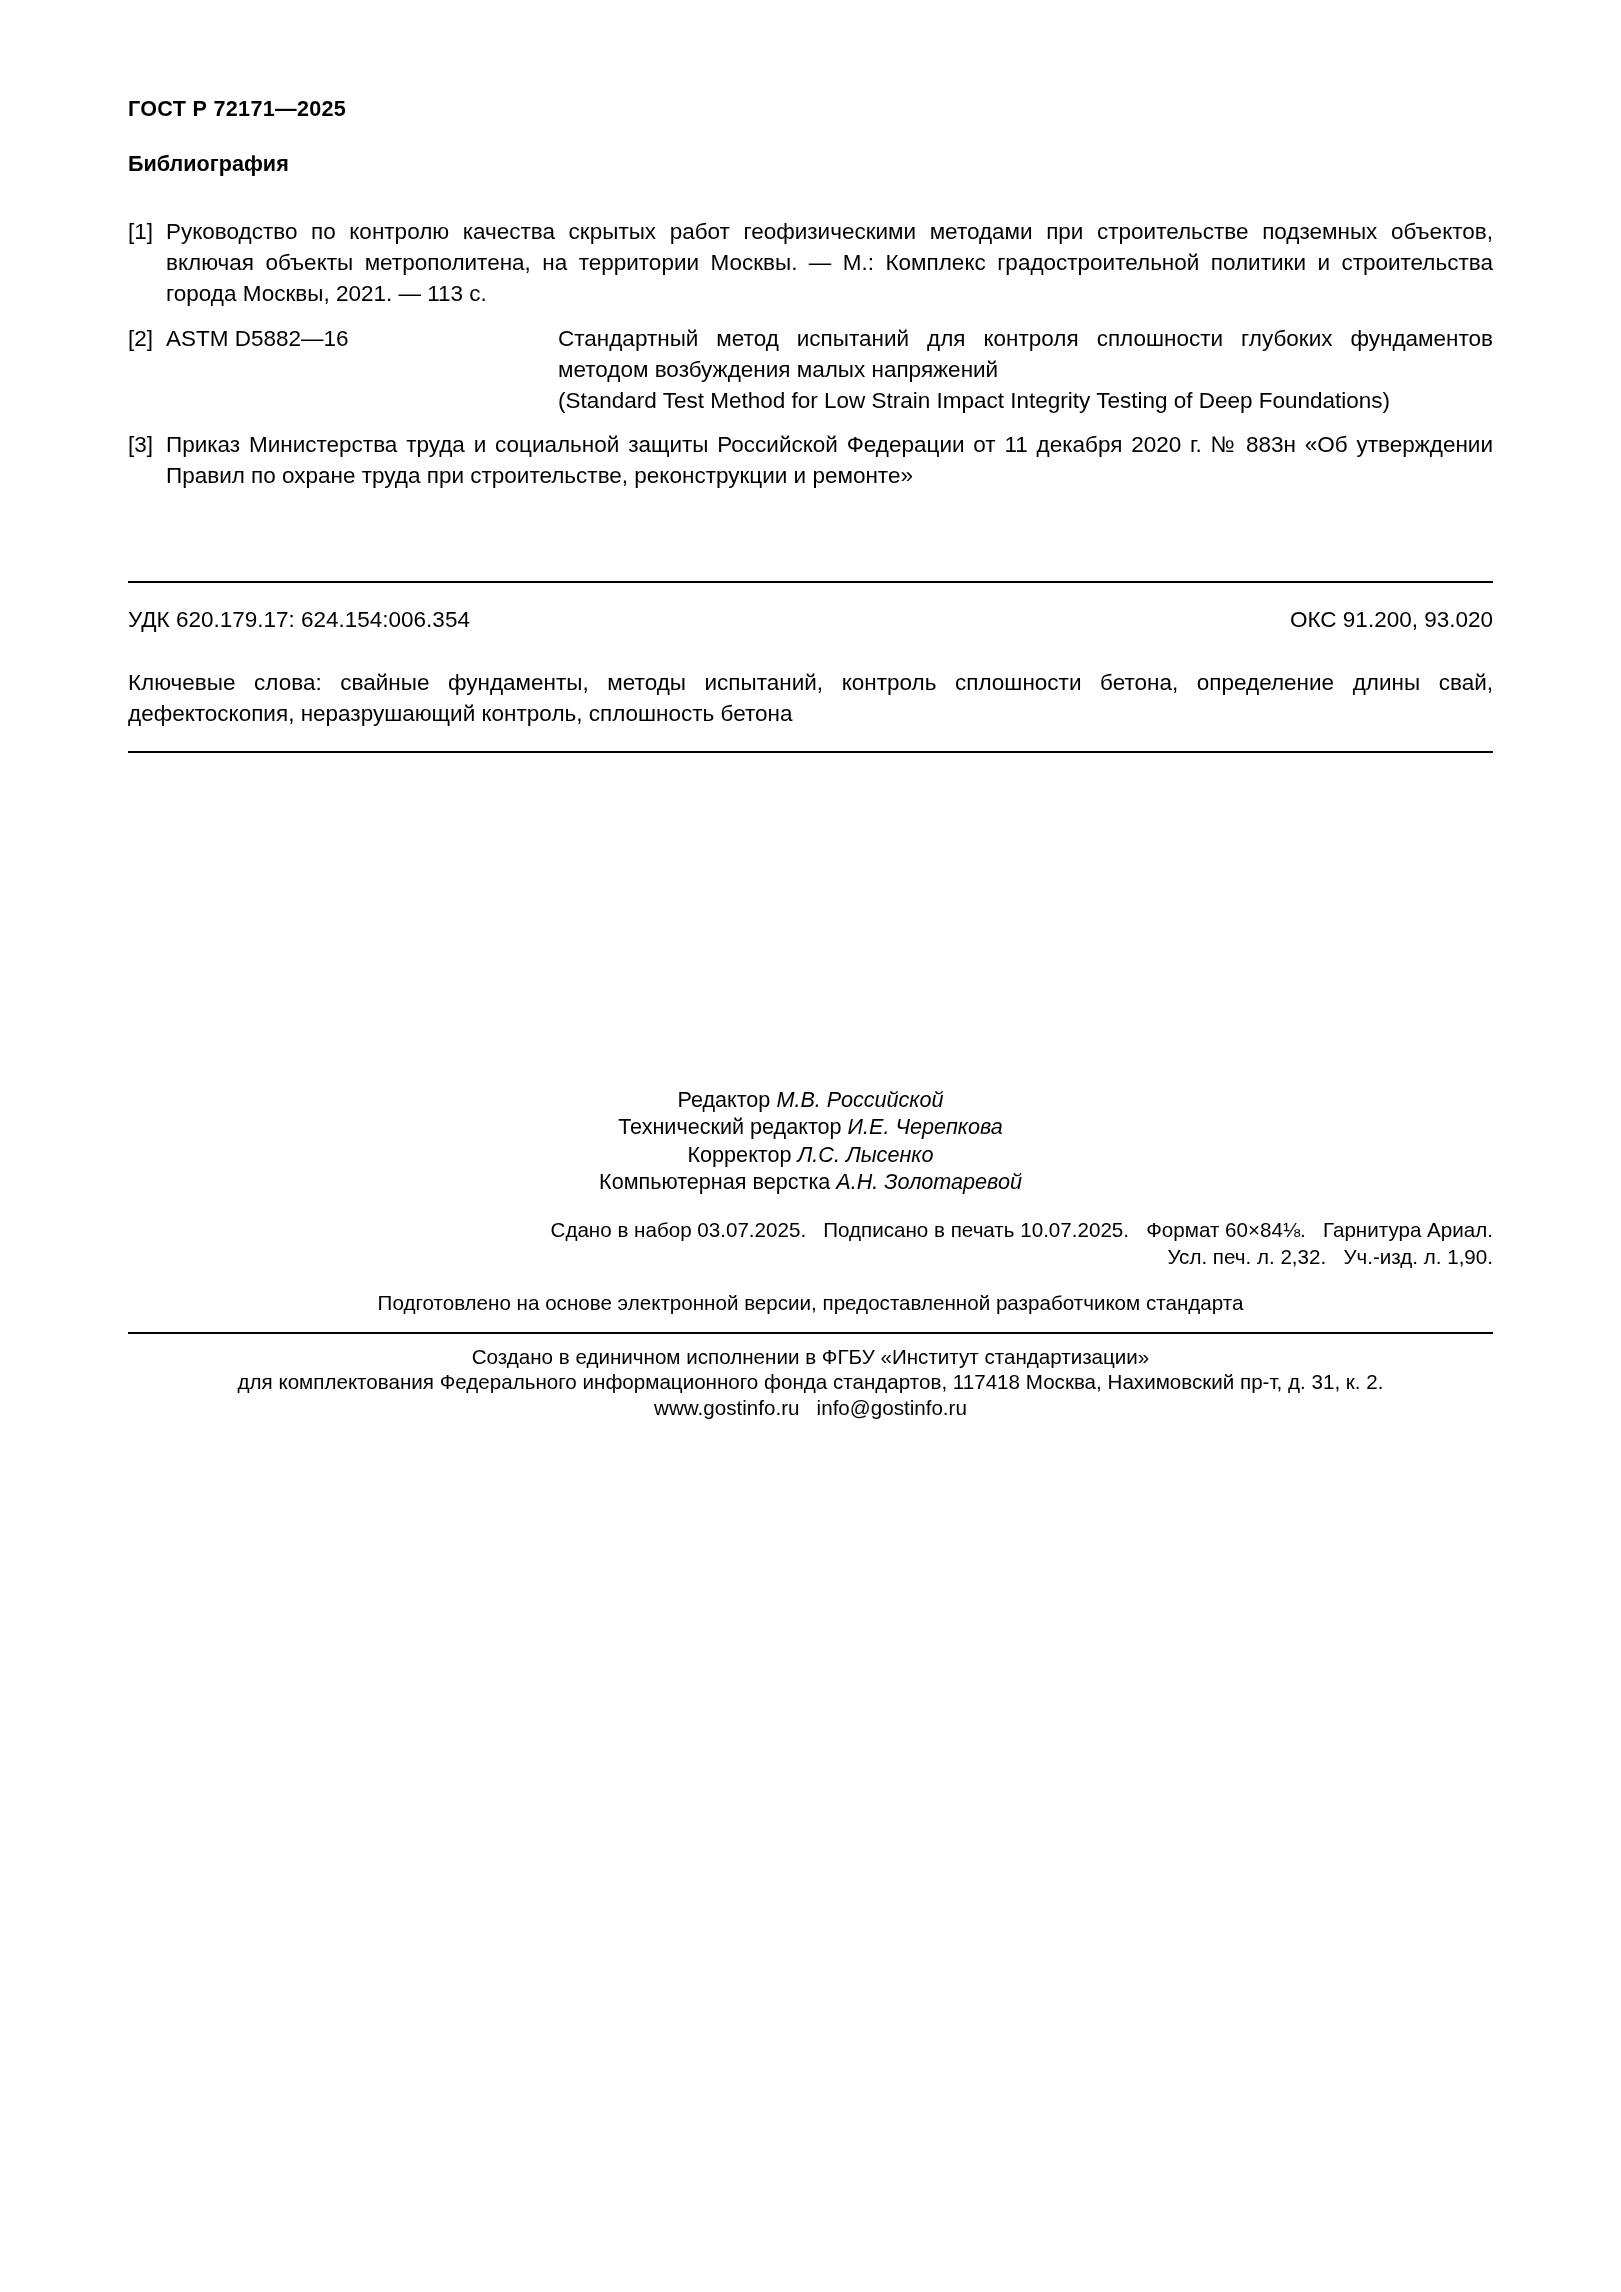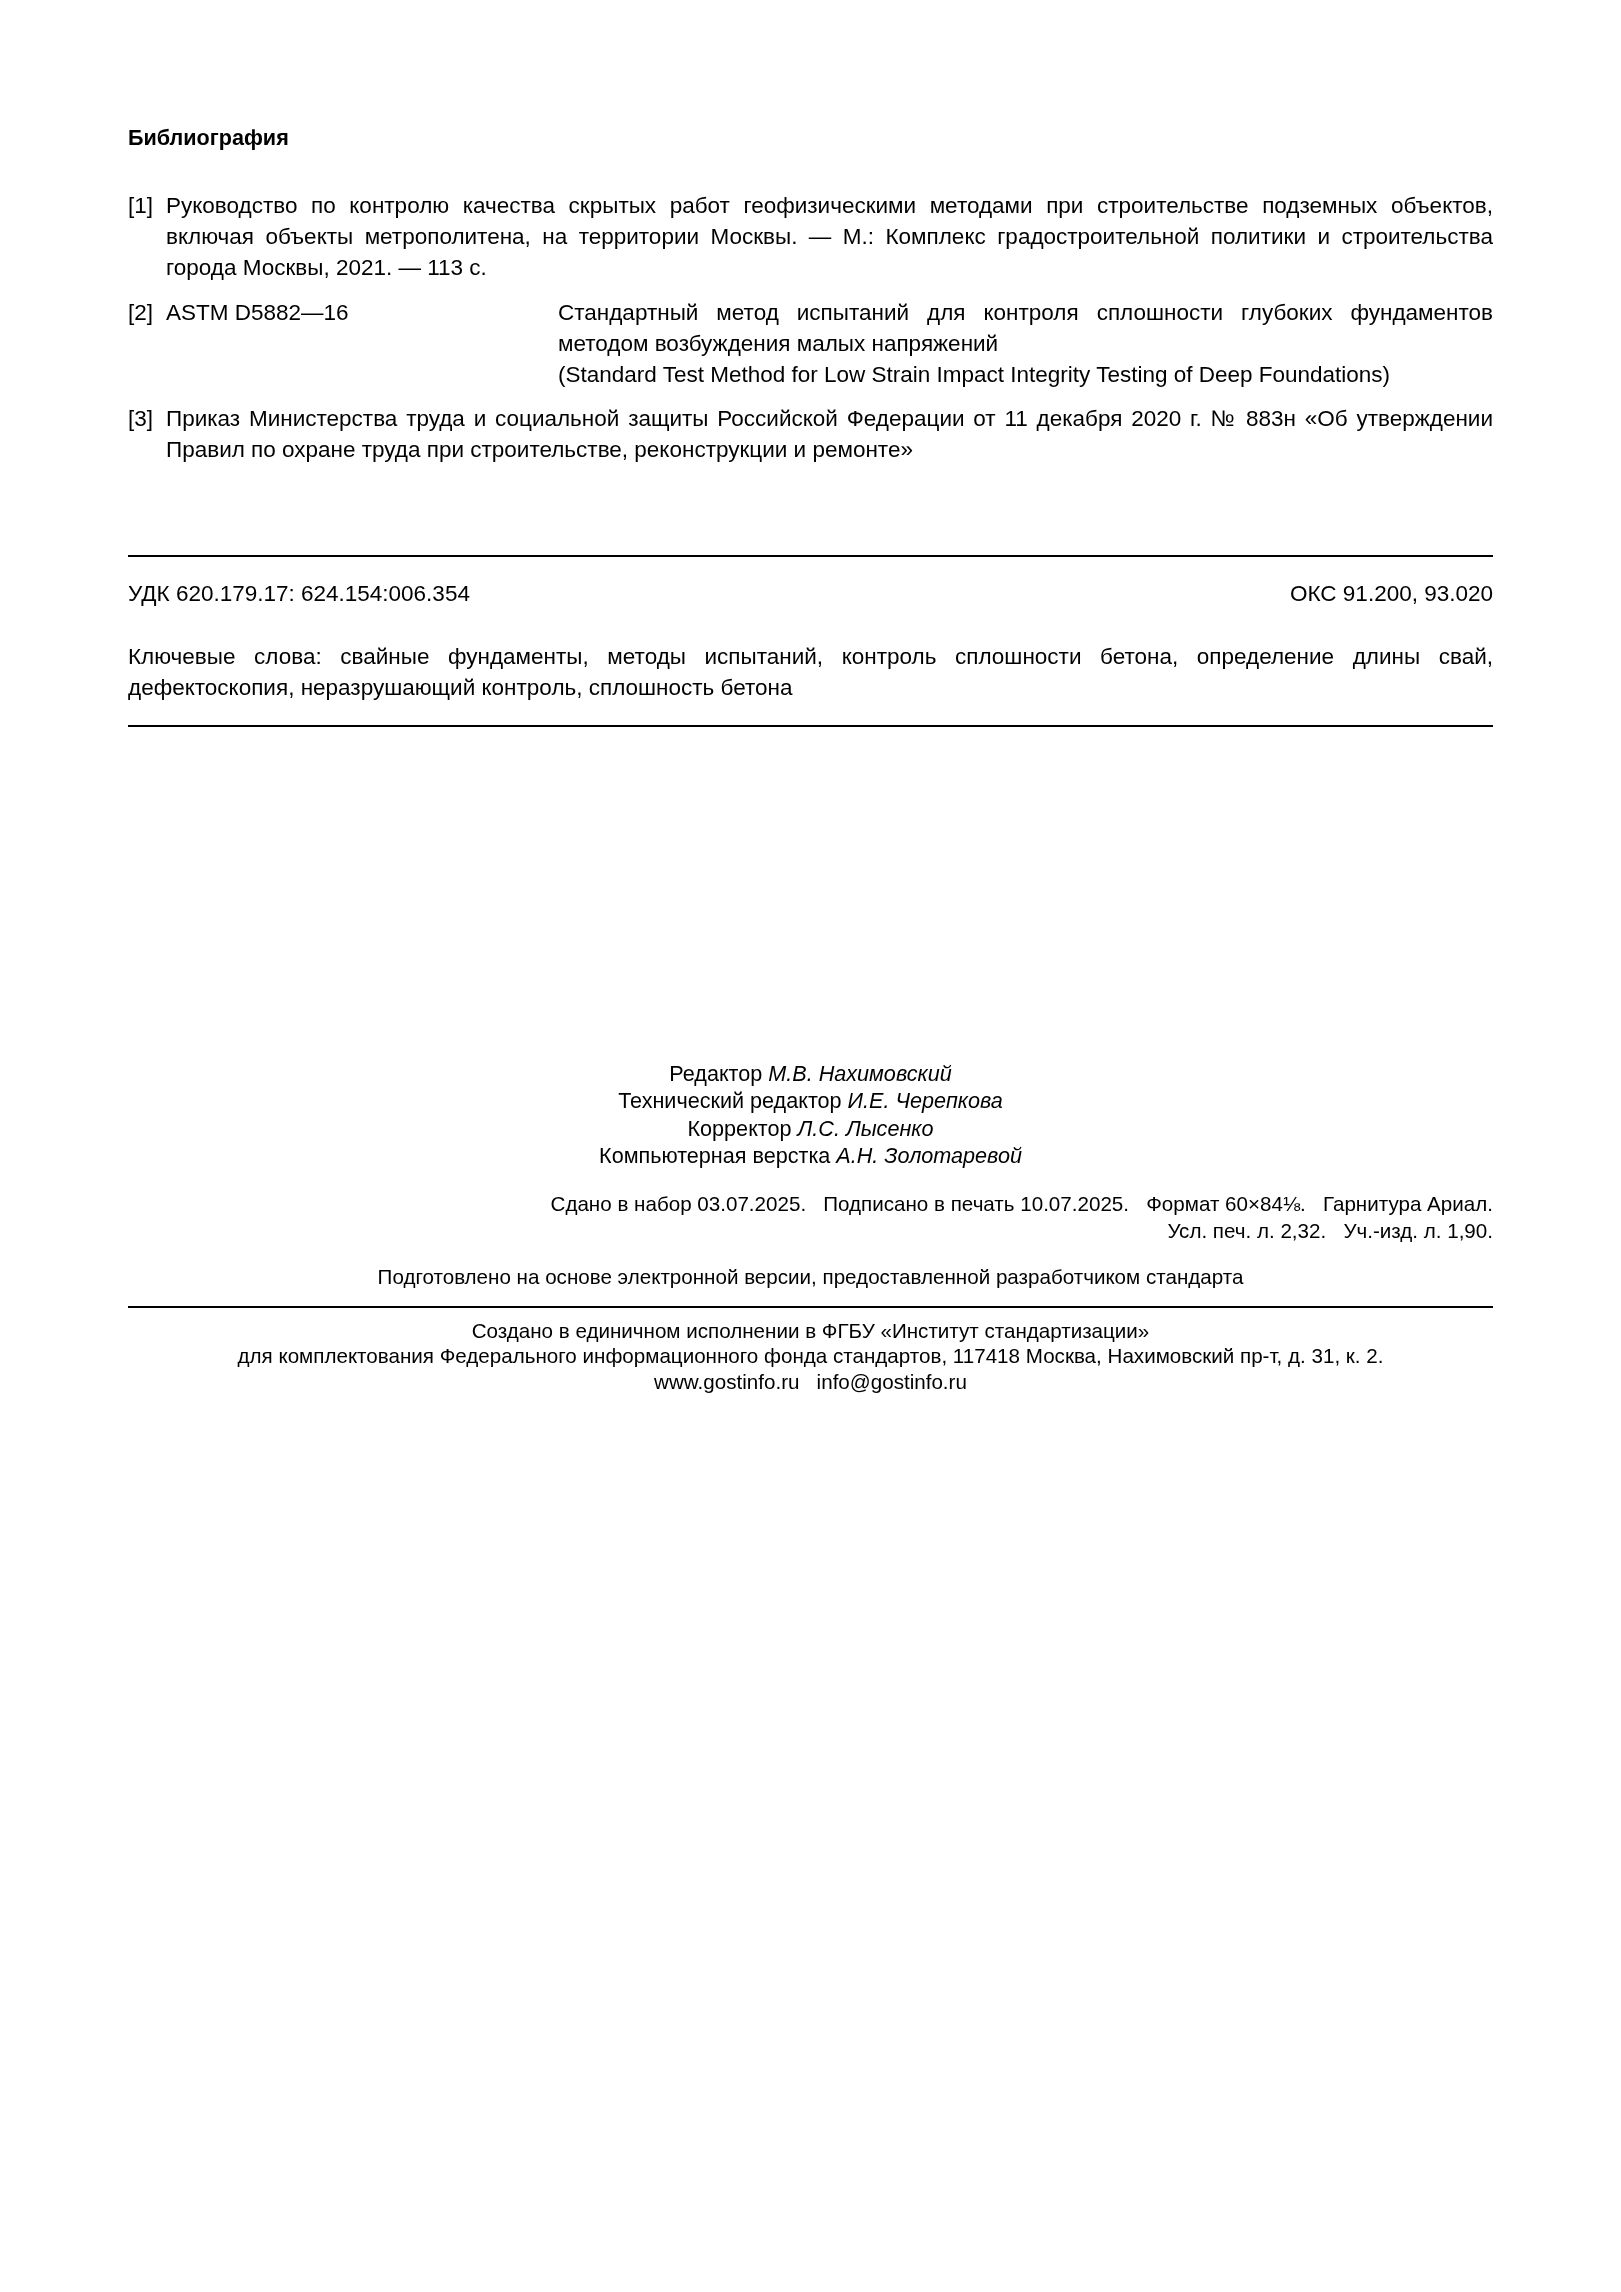--- a/index.html
+++ b/index.html
@@ -106,20 +106,21 @@
   .pre {
     white-space: pre-wrap;
   }
 </style>
 </head>
 <body>
 
 <div class="page">
   <div class="content">
 
+    <div class="doc-number">ГОСТ Р 72171—2025</div>
 
     <div class="biblio-title">Библиография</div>
 
     <div class="entries">
 
       <div class="entry">
         <div class="entry-label">[1]</div>
         <div class="entry-text just">Руководство по контролю качества скрытых работ геофизическими методами при строительстве подземных объектов, включая объекты метрополитена, на территории Москвы. — М.: Комплекс градостроительной политики и строительства города Москвы, 2021. — 113 с.</div>
       </div>
 
@@ -146,21 +147,21 @@
       <div>ОКС 91.200, 93.020</div>
     </div>
 
     <div class="keywords just">Ключевые слова: свайные фундаменты, методы испытаний, контроль сплошности бетона, определение длины свай, дефектоскопия, неразрушающий контроль, сплошность бетона</div>
 
     <div class="rule rule-keywords"></div>
 
     <div class="staff">
       <div class="staff-line">
         <span>Редактор</span>
-        <span class="it">М.В. Нахимовский</span>
+        <span class="it">М.В. Российской</span>
       </div>
       <div class="staff-line">
         <span>Технический редактор</span>
         <span class="it">И.Е. Черепкова</span>
       </div>
       <div class="staff-line">
         <span>Корректор</span>
         <span class="it">Л.С. Лысенко</span>
       </div>
       <div class="staff-line">

